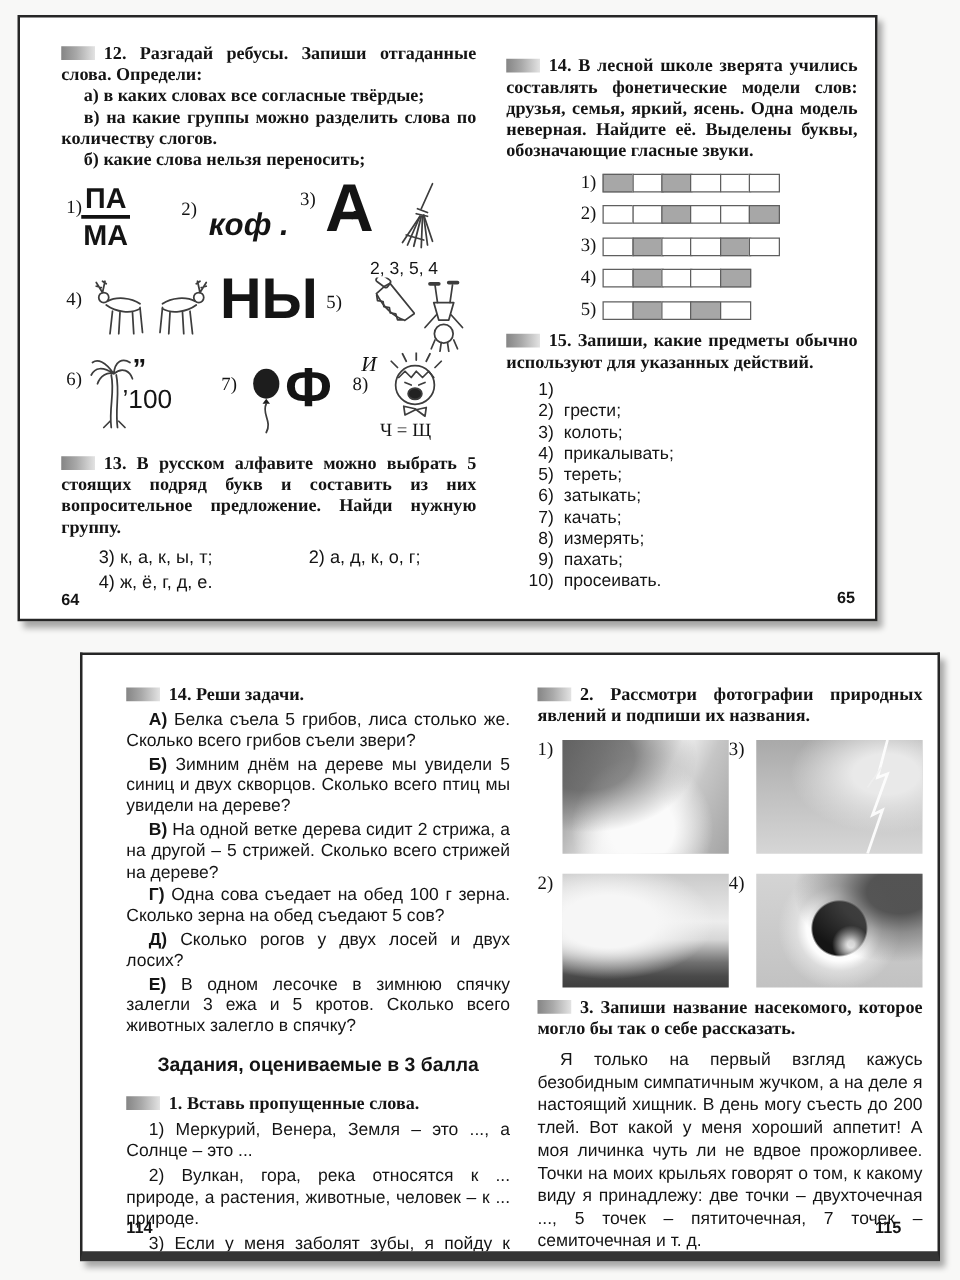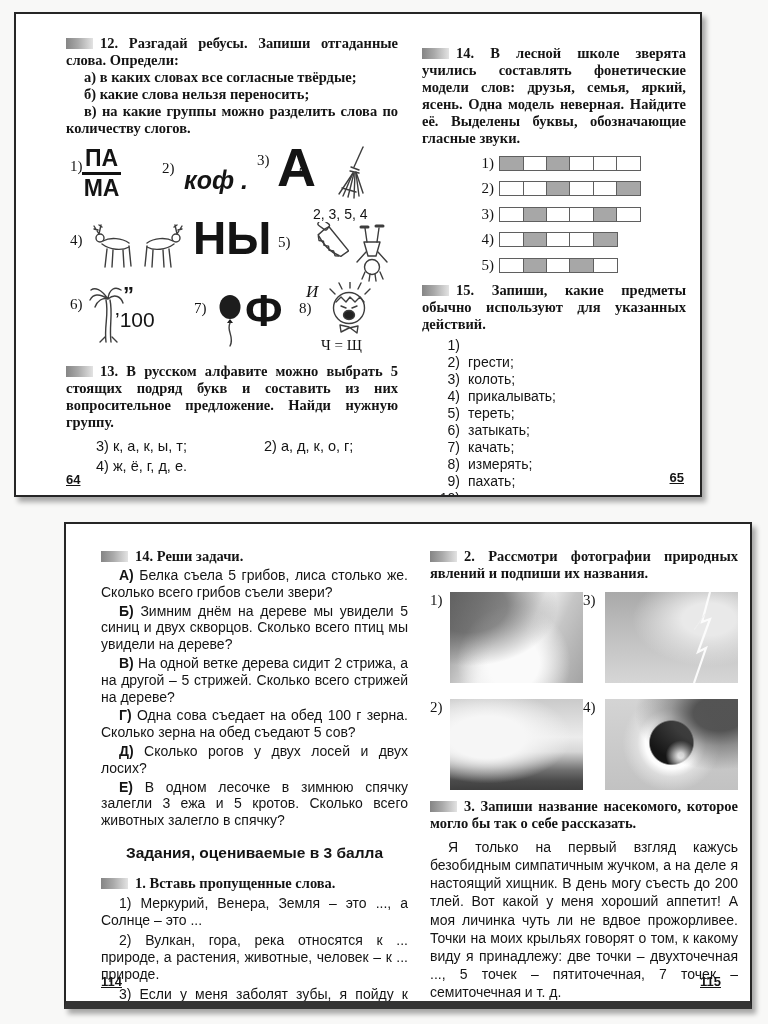--- a/index.html
+++ b/index.html
@@ -3,34 +3,34 @@
 <meta charset="utf-8">
 <style>
   html,body{margin:0;padding:0;}
   body{width:768px;height:1024px;overflow:hidden;background:#f8f8f7;position:relative;
        font-family:"Liberation Serif",serif;color:#141414;}
   .card{position:absolute;background:#fff;border:2px solid #262626;
         box-shadow:4px 5px 5px rgba(0,0,0,.33);box-sizing:border-box;overflow:hidden;}
   .card.top{left:14px;top:12px;width:688px;height:485px;}
   .card.bottom{left:64px;top:522px;width:688px;height:487px;border-bottom-width:8px;border-bottom-color:#343434;}
   .cols{display:flex;height:100%;box-sizing:border-box;}
-  .top .cols{padding:21px 14px 10px 50px;gap:24px;}
+  .top .cols{padding:21px 14px 10px 33px;gap:24px;}
   .bottom .cols{padding:24px 12px 10px 35px;gap:22px;}
   .col{position:relative;box-sizing:border-box;}
   .c64{width:332px;}
   .c65{flex:1;padding-top:10px;}
   .c114{width:324px;}
   .c115{flex:1;}
 
   
   .tt{font:700 14.5px/1.17 "Liberation Serif",serif;text-align:justify;margin:0;}
   .tt-item{font:700 14.5px/1.17 "Liberation Serif",serif;text-align:justify;text-indent:18px;margin:0;}
   .marker{display:inline-block;width:27px;height:11px;vertical-align:-1px;margin-right:7px;
           background:linear-gradient(90deg,#858585,#a9a9a9 45%,#e3e3e3);}
-  .pnum{position:absolute;bottom:10px;font:700 13px "Liberation Sans",sans-serif;text-decoration:underline;}
+  .pnum{position:absolute;bottom:10px;font:700 13px "Liberation Sans",sans-serif;}
   .pn-l{left:33px;}  .pn-r{right:16px;text-align:center;}
   .pn-bl{left:35px;bottom:12px;} .pn-br{right:29px;bottom:12px;}
 
   
   .rebus-area{position:relative;height:213px;margin:7px 0 6px;}
   .rnum{position:absolute;font:400 15px "Liberation Serif",serif;}
   .frac{position:absolute;left:16px;top:2px;text-align:center;font:700 23px/1.08 "Liberation Sans",sans-serif;}
   .frac .ftop{display:block;border-bottom:3px solid #111;padding:0 3px 1px;}
   .frac .fbot{display:block;padding-top:1px;}
   .kof{position:absolute;left:118px;top:24px;font:italic 700 25px/1 "Liberation Sans",sans-serif;}
@@ -95,22 +95,22 @@
 </style>
 </head>
 <body>
 
 <section class="card top">
   <div class="cols">
 
     <div class="col c64">
       <p class="tt"><span class="marker"></span><span>12. Разгадай ребусы. Запиши отгаданные слова. Определи:</span></p>
       <p class="tt-item">а) в каких словах все согласные твёрдые;</p>
+      <p class="tt-item">в) на какие группы можно разделить слова по количеству слогов.</p>
       <p class="tt-item">б) какие слова нельзя переносить;</p>
-      <p class="tt-item">в) на какие группы можно разделить слова по количеству слогов.</p>
 
       <div class="rebus-area">
 
         <span class="rnum" style="left:4px;top:14px">1)</span>
         <span class="frac">
           <span class="ftop">ПА</span>
           <span class="fbot">МА</span>
         </span>
 
         <span class="rnum" style="left:96px;top:16px">2)</span>

